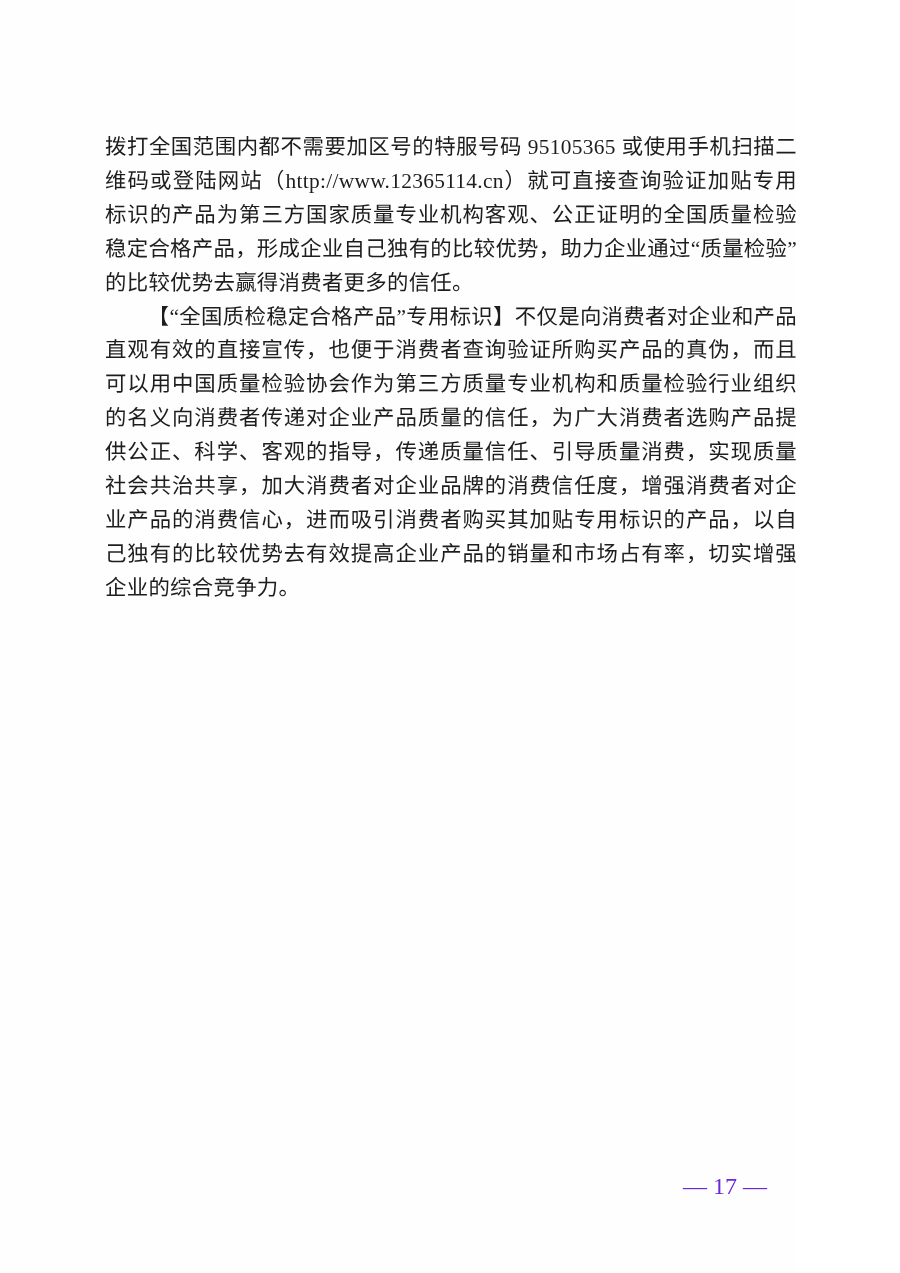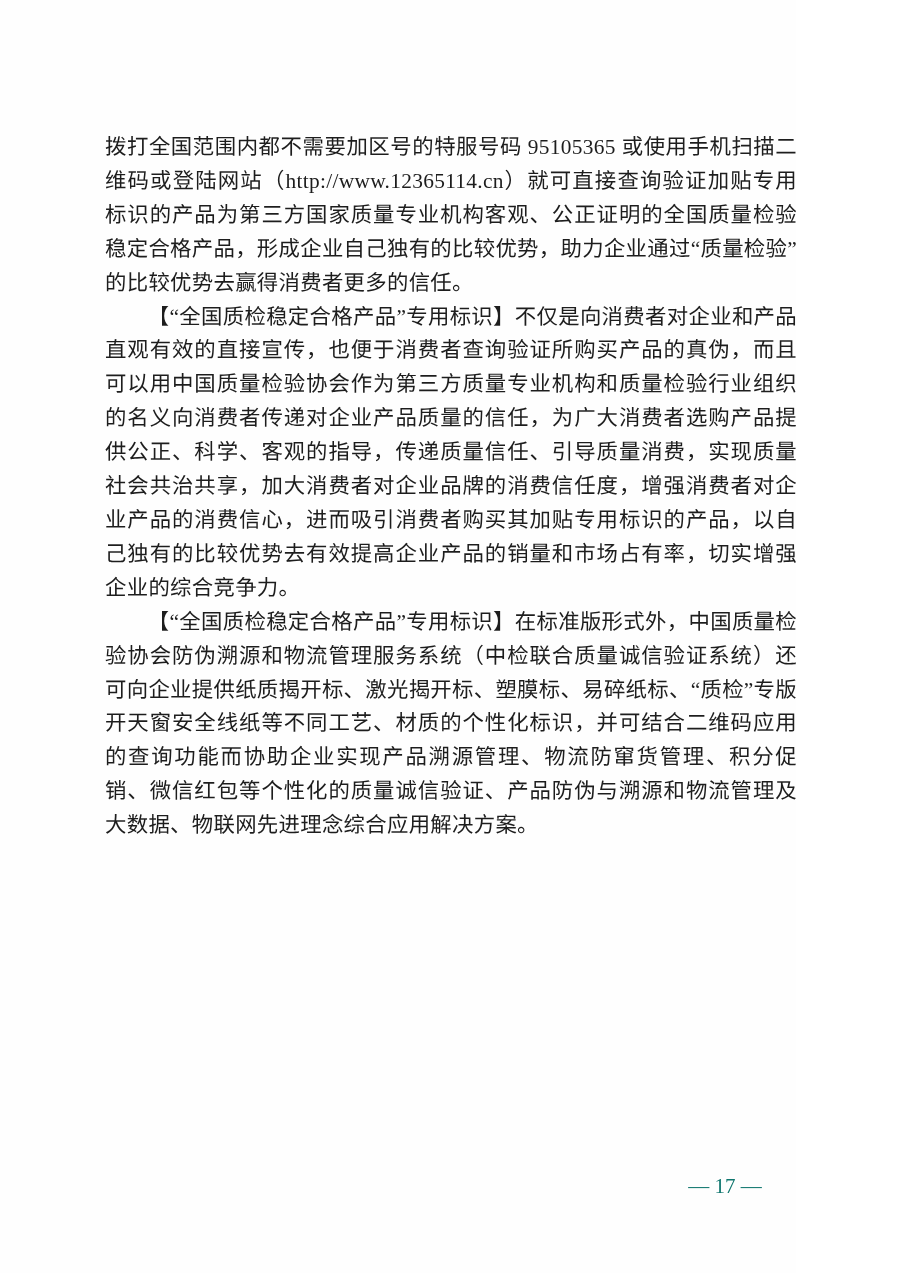--- a/index.html
+++ b/index.html
@@ -40,33 +40,32 @@
   .para.indent {
     text-indent: 2em;
   }
 
   .footer {
     position: absolute;
     top: 1174px;
     left: 650px;
     width: 150px;
     text-align: center;
-    font-size: 21px;
+    font-size: 24px;
     line-height: 24px;
-    color: #0f766e;
+    color: #6d28d9;
     font-family: "Liberation Serif", "DejaVu Serif", serif;
     white-space: pre;
   }
 </style>
 </head>
 <body>
 
 <div class="page">
 
   <div class="content">
     <p class="para">拨打全国范围内都不需要加区号的特服号码 95105365 或使用手机扫描二维码或登陆网站（http://www.12365114.cn）就可直接查询验证加贴专用标识的产品为第三方国家质量专业机构客观、公正证明的全国质量检验稳定合格产品，形成企业自己独有的比较优势，助力企业通过“质量检验”的比较优势去赢得消费者更多的信任。</p>
     <p class="para indent">【“全国质检稳定合格产品”专用标识】不仅是向消费者对企业和产品直观有效的直接宣传，也便于消费者查询验证所购买产品的真伪，而且可以用中国质量检验协会作为第三方质量专业机构和质量检验行业组织的名义向消费者传递对企业产品质量的信任，为广大消费者选购产品提供公正、科学、客观的指导，传递质量信任、引导质量消费，实现质量社会共治共享，加大消费者对企业品牌的消费信任度，增强消费者对企业产品的消费信心，进而吸引消费者购买其加贴专用标识的产品，以自己独有的比较优势去有效提高企业产品的销量和市场占有率，切实增强企业的综合竞争力。</p>
-    <p class="para indent">【“全国质检稳定合格产品”专用标识】在标准版形式外，中国质量检验协会防伪溯源和物流管理服务系统（中检联合质量诚信验证系统）还可向企业提供纸质揭开标、激光揭开标、塑膜标、易碎纸标、“质检”专版开天窗安全线纸等不同工艺、材质的个性化标识，并可结合二维码应用的查询功能而协助企业实现产品溯源管理、物流防窜货管理、积分促销、微信红包等个性化的质量诚信验证、产品防伪与溯源和物流管理及大数据、物联网先进理念综合应用解决方案。</p>
   </div>
 
   <div class="footer">— 17 —</div>
 
 </div>
 
 </body></html>

